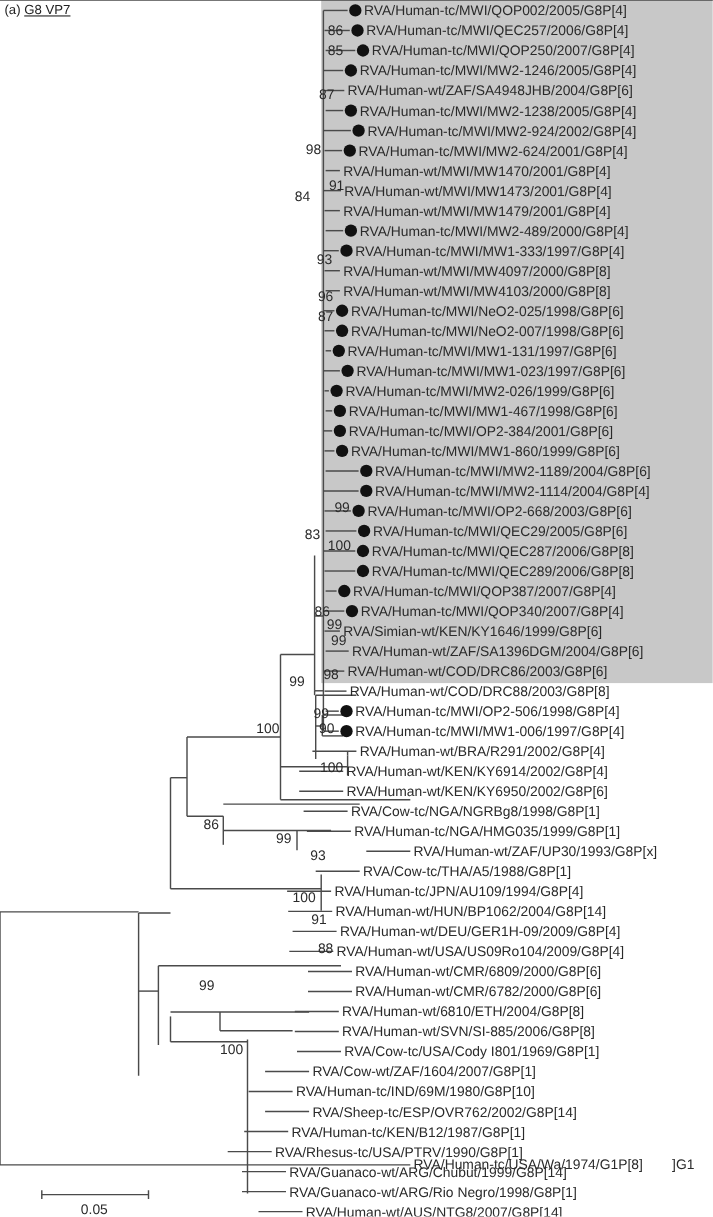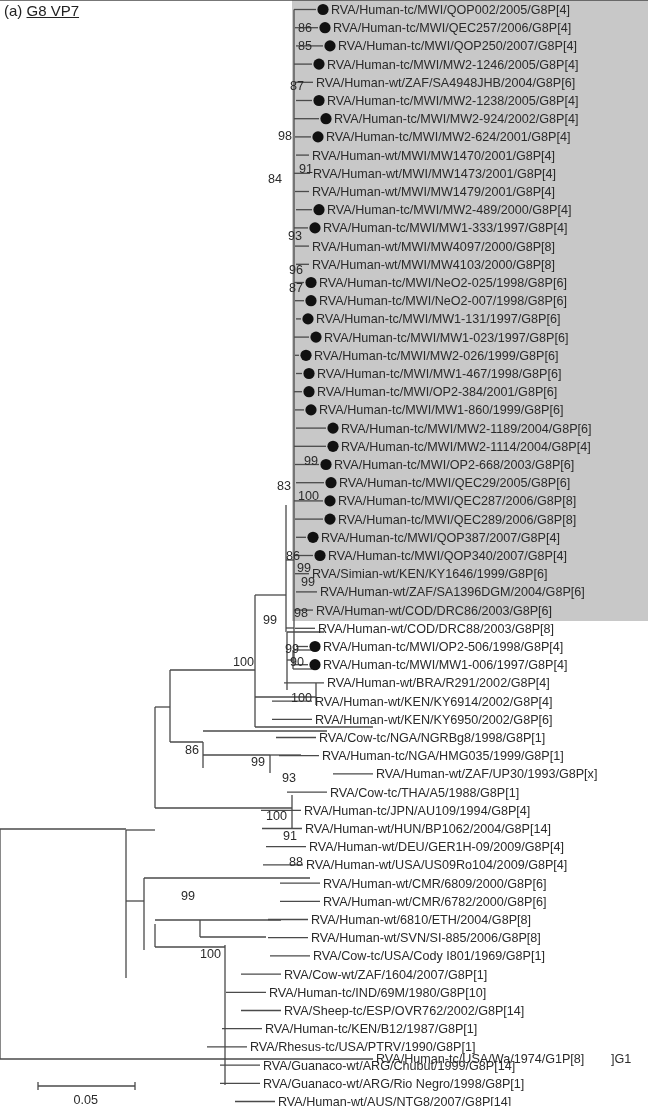--- a/index.html
+++ b/index.html
@@ -1,19 +1,19 @@
 <!DOCTYPE html>
 <html><head>
 <meta charset="utf-8">
 <style>
   html, body { margin: 0; padding: 0; background: #ffffff; }
   body { width: 648px; height: 1106px; position: relative; overflow: hidden;
          font-family: "Liberation Sans", sans-serif; color: #222; }
   #tree-svg { position: absolute; left: 0; top: 0; }
-  .panel-label { position: absolute; left: 4px; top: 2px; font-size: 15px; color: #222; }
+  .panel-label { position: absolute; left: 4px; top: 2px; font-size: 12px; color: #222; }
   .panel-label .u { text-decoration: underline; }
   .leaf-text { font-size: 12.6px; fill: #2a2a2a; font-family: "Liberation Sans", sans-serif; }
   .boot { font-size: 12.6px; fill: #2a2a2a; font-family: "Liberation Sans", sans-serif; }
   .branch { stroke: #4a4a4a; stroke-width: 1.3; fill: none; }
 </style>
 </head>
 <body>
 
 <div class="panel-label">
   <span>(a)</span>

